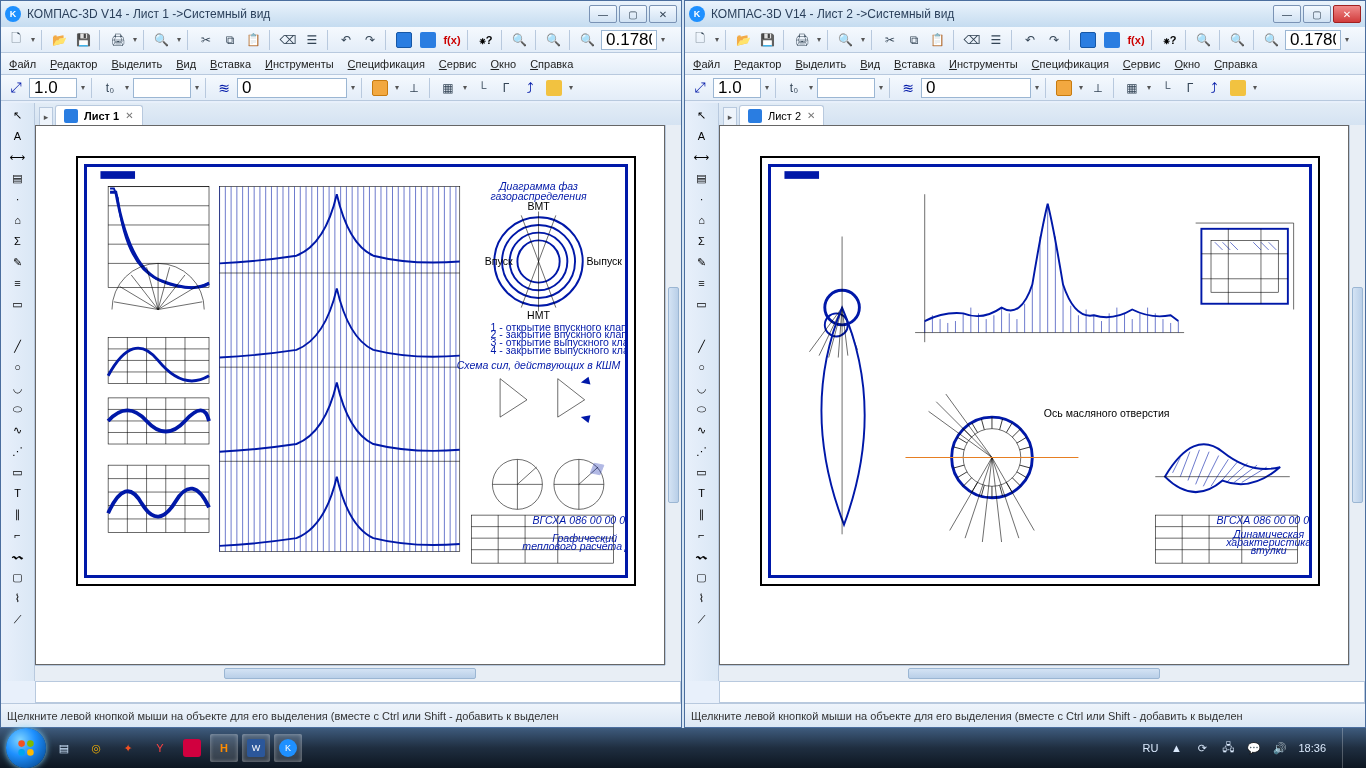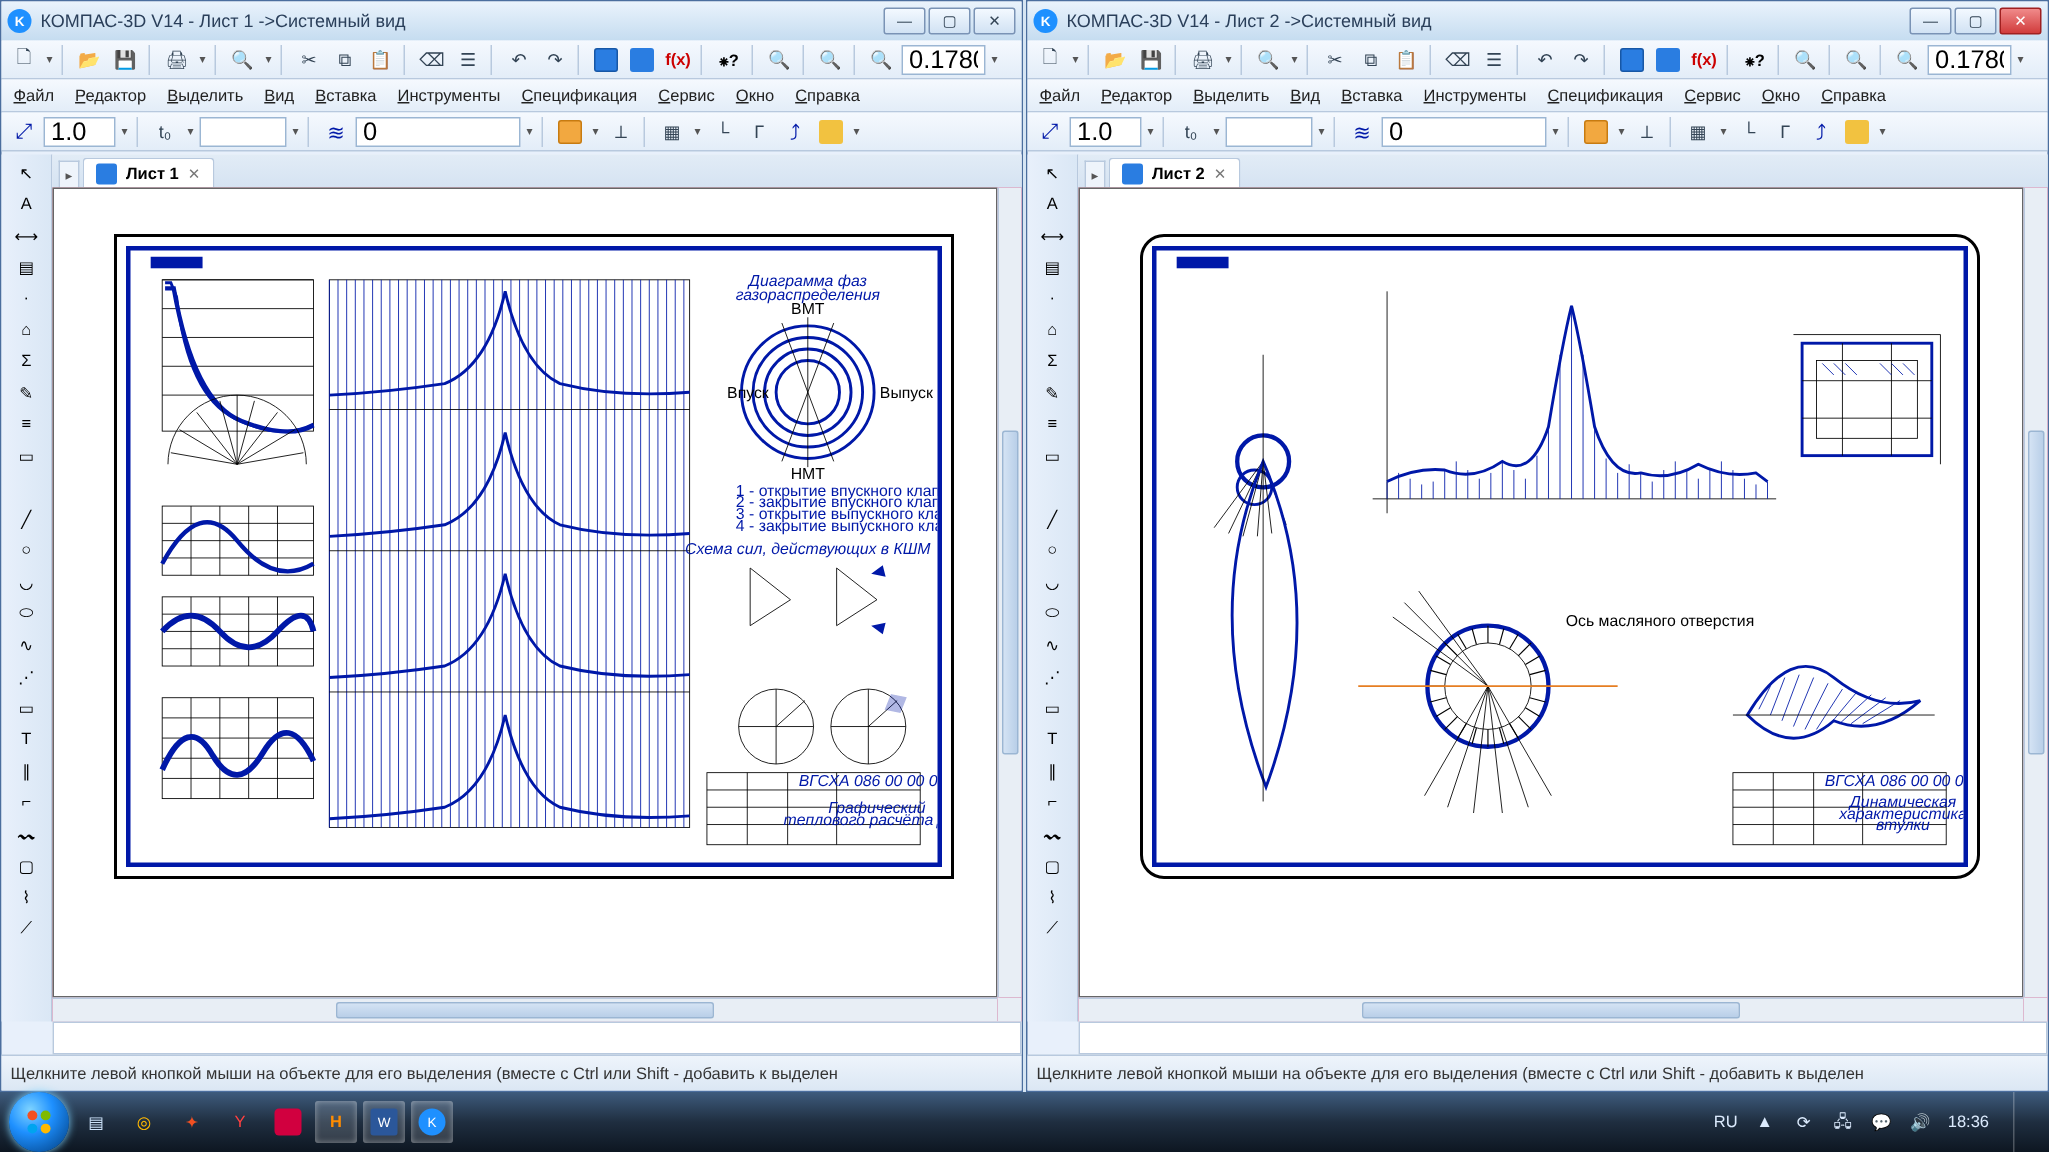--- a/index.html
+++ b/index.html
@@ -642,27 +642,27 @@
     <div class="tbtn">▢</div>
     <div class="tbtn">⌇</div>
     <div class="tbtn">⟋</div>
   </div>
 
   <div class="work-area">
     <div class="tab-strip">
       <div class="arrow-tab">▸</div>
       <div class="doc-tab">
         <div class="doc-icon"></div>
-        <span style="font-weight:bold">Лист 2</span>
+        <span style="font-weight:normal">Лист 2</span>
         <span class="close-x">✕</span>
       </div>
     </div>
     <div class="canvas-outer">
       <div class="canvas-frame">
-        <div class="sheet" style="left:40px;top:30px;width:560px;height:430px;border-radius:16px;">
+        <div class="sheet" style="left:40px;top:30px;width:560px;height:430px;">
           <div class="sheet-inner">
             <svg viewBox="0 0 560 420">
               <rect x="14" y="2" width="36" height="8" fill="#0018a8"></rect>
 
               <g transform="translate(60,130)">
                 <circle cx="14" cy="14" r="18" class="blue-stroke" style="stroke-width:3"></circle>
                 <circle cx="8" cy="32" r="12" class="blue-stroke"></circle>
                 <g class="thin-stroke">
                     <line x1="14" y1="14" x2="-20" y2="60"></line>
                     <line x1="14" y1="14" x2="-10" y2="64"></line>

